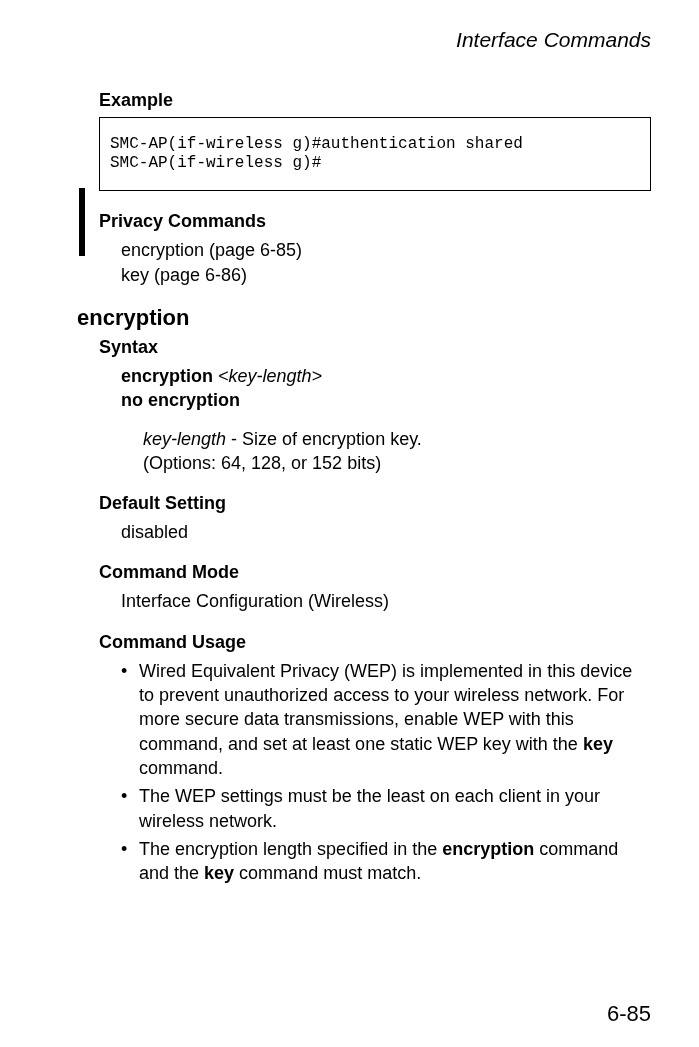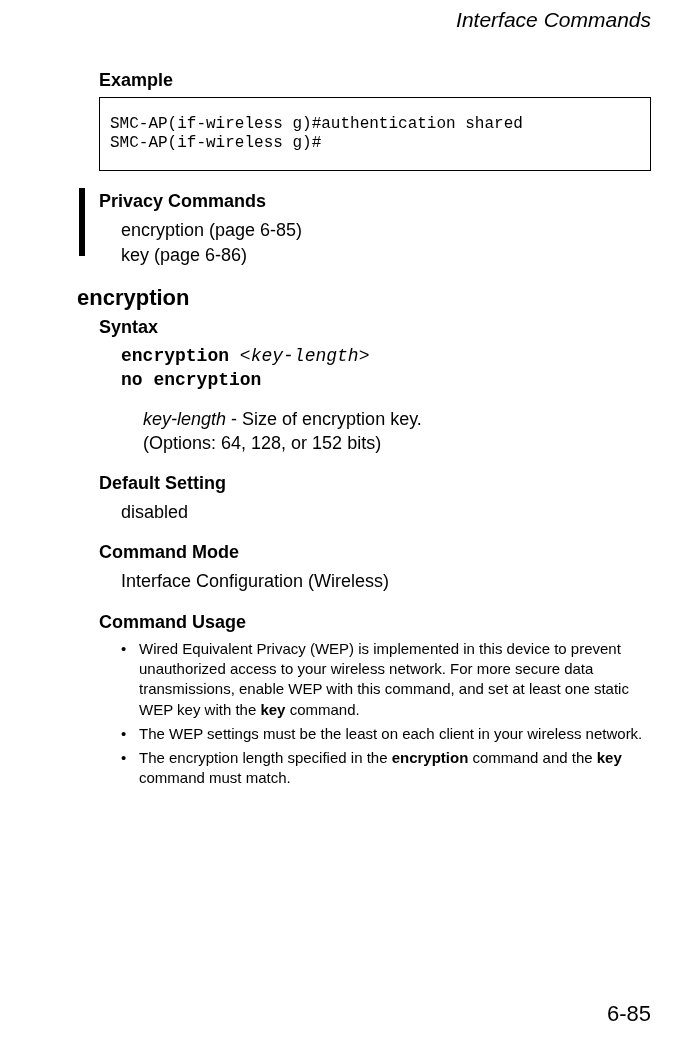--- a/index.html
+++ b/index.html
@@ -19,21 +19,21 @@
       top: 188px;
       width: 6px;
       height: 68px;
       background: #000;
     }
     .page-header {
       text-align: right;
       font-style: italic;
       font-size: 21px;
       padding-right: 48px;
-      padding-top: 8px;
+      padding-top: 28px;
     }
     .content {
       padding-left: 99px;
       padding-right: 48px;
       padding-top: 38px;
     }
     .section-label {
       font-weight: bold;
       font-size: 18px;
       margin-bottom: 6px;
@@ -59,27 +59,26 @@
       margin-bottom: 6px;
       margin-left: -22px;
     }
     .body-para {
       font-size: 18px;
       line-height: 1.35;
       margin-bottom: 16px;
     }
     .syntax-line {
       font-size: 18px;
-      font-family: Liberation Mono, monospace;
     }
     .bold { font-weight: bold; }
     .italic { font-style: italic; }
     .bullets {
       padding-left: 22px;
-      font-size: 15px;
+      font-size: 18px;
       line-height: 1.35;
     }
     .bullet {
       position: relative;
       padding-left: 18px;
       margin-bottom: 4px;
     }
     .bullet::before {
       content: "•";
       position: absolute;

